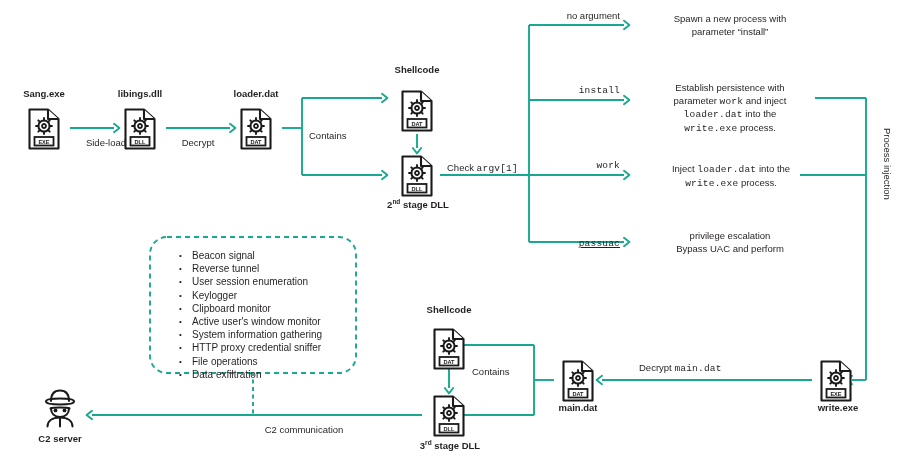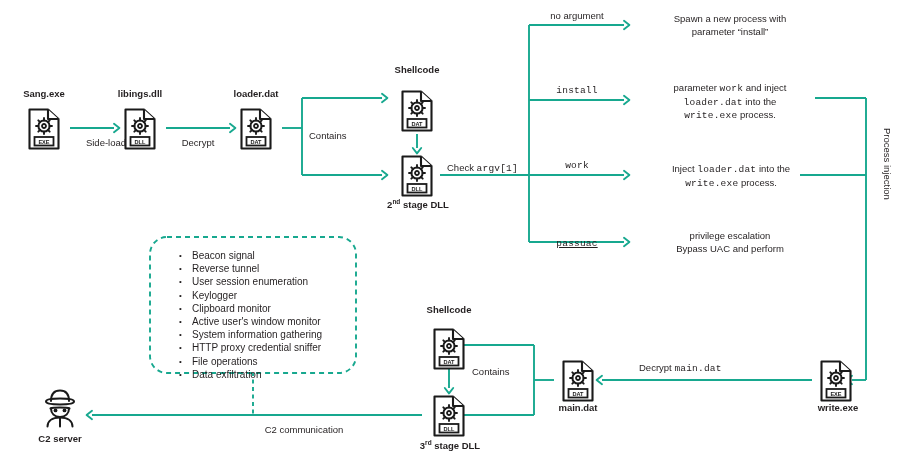--- a/index.html
+++ b/index.html
@@ -3,21 +3,21 @@
 <meta charset="utf-8">
 <style>
   html,body{margin:0;padding:0;background:#ffffff;}
   body{width:900px;height:470px;overflow:hidden;
        font-family:"Liberation Sans",sans-serif;color:#231f20;}
   #stage{position:relative;width:900px;height:470px;}
   svg.layer{position:absolute;left:0;top:0;width:900px;height:470px;overflow:visible;}
   .lbl{position:absolute;font-size:9.5px;line-height:12px;color:#231f20;}
   .bold{font-weight:bold;font-size:9.5px;}
   .mono{font-family:"Liberation Mono",monospace;letter-spacing:.2px;}
-  .ctr{text-align:center;}
+  .ctr{text-align:right;}
   .desc{font-size:9.5px;line-height:12.5px;text-align:center;color:#231f20;}
   .vert{position:absolute;font-size:9.5px;color:#231f20;
         transform:rotate(90deg);transform-origin:left top;white-space:nowrap;}
   .caps{position:absolute;font-size:10px;line-height:13.2px;color:#231f20;}
   .caps ul{margin:0;padding:0 0 0 14px;list-style:none;}
   .caps li{position:relative;white-space:nowrap;}
   .caps li:before{content:"\2022";position:absolute;left:-13px;top:0;font-size:8px;}
   sup{font-size:6.5px;vertical-align:super;}
 </style>
 </head>
@@ -197,20 +197,21 @@
   <div class="lbl ctr" style="left:534px;top:10px;width:86px;">no argument</div>
   <div class="lbl mono ctr" style="left:534px;top:85px;width:86px;">install</div>
   <div class="lbl mono ctr" style="left:534px;top:160px;width:86px;">work</div>
   <div class="lbl mono ctr" style="left:534px;top:238px;width:86px;text-decoration:underline;">passuac</div>
 
   <div class="desc" id="d0" style="position:absolute;left:640px;top:13px;width:180px;">
       <div><span>Spawn a new process with</span></div>
       <div><span>parameter “install”</span></div>
     </div>
   <div class="desc" id="d1" style="position:absolute;left:640px;top:82px;width:180px;">
+      <div><span>Establish persistence with</span></div>
       <div><span>parameter </span><span class="mono">work</span><span> and inject</span></div>
       <div><span class="mono">loader.dat</span><span> into the</span></div>
       <div><span class="mono">write.exe</span><span> process.</span></div>
     </div>
   <div class="desc" id="d2" style="position:absolute;left:636px;top:163px;width:190px;">
       <div><span>Inject </span><span class="mono">loader.dat</span><span> into the</span></div>
       <div><span class="mono">write.exe</span><span> process.</span></div>
     </div>
   <div class="desc" id="d3" style="position:absolute;left:640px;top:230px;width:180px;">
       <div><span>privilege escalation</span></div>

